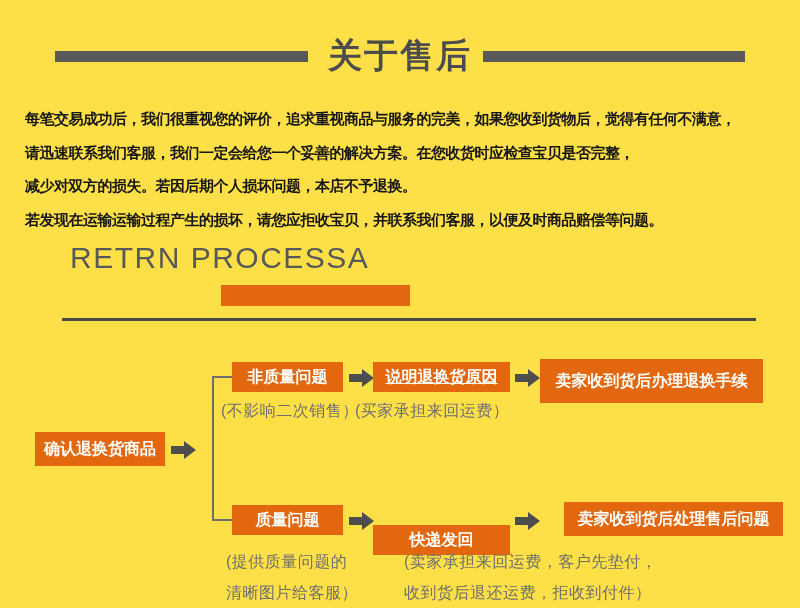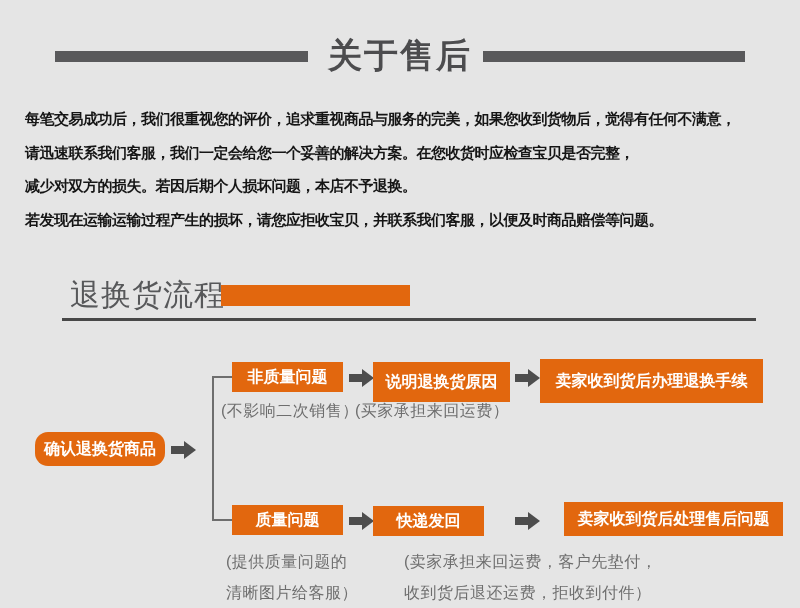--- a/index.html
+++ b/index.html
@@ -2,21 +2,21 @@
 <html><head>
 <meta charset="utf-8">
 <style>
   * { margin: 0; padding: 0; box-sizing: border-box; }
   html, body { background: #ffffff; }
   body { font-family: "Liberation Sans", "DejaVu Sans", sans-serif; }
   .page {
     position: relative;
     width: 800px;
     height: 608px;
-    background: #e5e5e5;
+    background: #fde047;
     overflow: hidden;
   }
 
   
   .title-bar {
     position: absolute;
     height: 11px;
     background: #59595b;
     top: 51px;
   }
@@ -77,26 +77,26 @@
     position: absolute;
     background: #e2670e;
     color: #ffffff;
     font-weight: 700;
     font-size: 16px;
     display: flex;
     align-items: center;
     justify-content: center;
     white-space: nowrap;
   }
-  .box-start { left: 35px;  top: 432px; width: 130px; height: 34px; border-radius: 13px; }
+  .box-start { left: 35px;  top: 432px; width: 130px; height: 34px; }
   .box-r1c1  { left: 232px; top: 362px; width: 111px; height: 30px; }
-  .box-r1c2  { left: 373px; top: 362px; width: 137px; height: 40px; }
+  .box-r1c2  { left: 373px; top: 362px; width: 137px; height: 30px; text-decoration: underline; }
   .box-r1c3  { left: 540px; top: 359px; width: 223px; height: 44px; }
   .box-r2c1  { left: 232px; top: 505px; width: 111px; height: 30px; }
-  .box-r2c2  { left: 373px; top: 506px; width: 111px; height: 30px; }
+  .box-r2c2  { left: 373px; top: 525px; width: 137px; height: 30px; }
   .box-r2c3  { left: 564px; top: 502px; width: 219px; height: 34px; }
 
   .harrow {
     position: absolute;
     display: flex;
     align-items: center;
     width: 26px; height: 18px;
   }
   .harrow .shaft { width: 13px; height: 8px; background: #4d4d4d; }
   .harrow .head {
@@ -148,21 +148,21 @@
   <div class="page-title">关于售后</div>
   <div class="title-bar right"></div>
 
   <div class="intro">
     <div>每笔交易成功后，我们很重视您的评价，追求重视商品与服务的完美，如果您收到货物后，觉得有任何不满意，</div>
     <div>请迅速联系我们客服，我们一定会给您一个妥善的解决方案。在您收货时应检查宝贝是否完整，</div>
     <div>减少对双方的损失。若因后期个人损坏问题，本店不予退换。</div>
     <div>若发现在运输运输过程产生的损坏，请您应拒收宝贝，并联系我们客服，以便及时商品赔偿等问题。</div>
   </div>
 
-  <div class="heading-zh">退换货流程</div>
+  <div class="heading-en">RETRN PROCESSA</div>
   <div class="accent-rect"></div>
   <div class="rule"></div>
 
   <div class="flow-box box-start">确认退换货商品</div>
 
   <div class="harrow arrow-start">
     <div class="shaft"></div>
     <div class="head"></div>
   </div>
 

